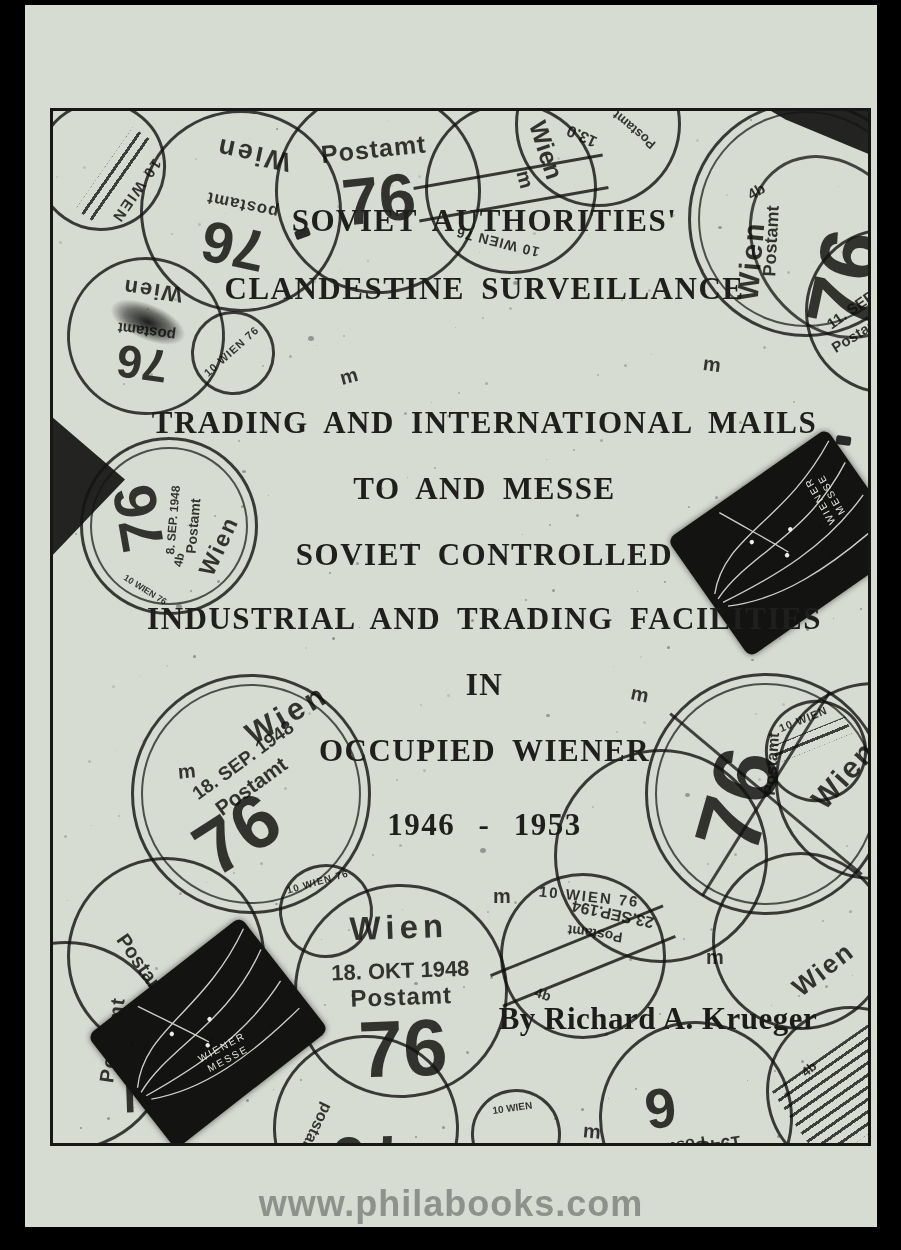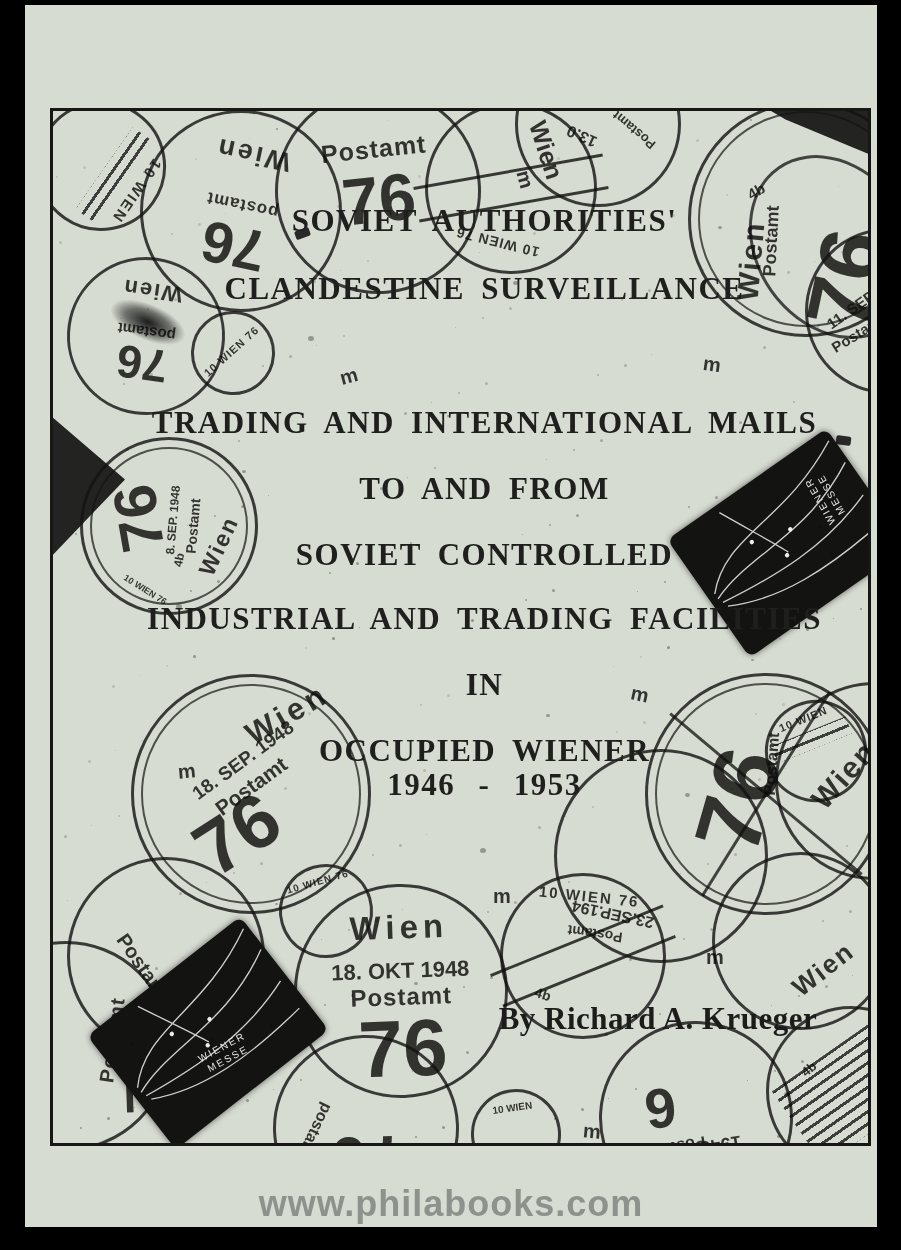--- a/index.html
+++ b/index.html
@@ -453,23 +453,23 @@
         <div class="speck" style="left: 731px; top: 981px; width: 6px; height: 5px; opacity: 0.6;"></div>
         <div class="speck" style="left: 222px; top: 792px; width: 3px; height: 2px; opacity: 0.6;"></div>
         <div class="speck" style="left: 493px; top: 603px; width: 4px; height: 3px; opacity: 0.6;"></div>
         <div class="speck" style="left: 764px; top: 414px; width: 5px; height: 4px; opacity: 0.6;"></div>
         <div class="speck" style="left: 255px; top: 225px; width: 6px; height: 5px; opacity: 0.6;"></div>
       </div>
     <div class="layer">
       <div class="title-line" style="top:92px">SOVIET AUTHORITIES'</div>
       <div class="title-line" style="top:160px">CLANDESTINE SURVEILLANCE</div>
       <div class="title-line" style="top:294px">TRADING AND INTERNATIONAL MAILS</div>
-      <div class="title-line" style="top:360px">TO AND FROM</div>
+      <div class="title-line" style="top:360px">TO AND MESSE</div>
       <div class="title-line" style="top:490px">INDUSTRIAL AND TRADING FACILITIES</div>
       <div class="title-line" style="top:426px">SOVIET CONTROLLED</div>
       <div class="title-line" style="top:556px">IN</div>
       <div class="title-line" style="top:622px">OCCUPIED WIENER</div>
-      <div class="title-line years" style="top:656px">1946 - 1953</div>
+      <div class="title-line years" style="top:696px">1946 - 1953</div>
       <div class="byline">By Richard A. Krueger</div>
     </div>
   </div>
   <div class="url">www.philabooks.com</div>
 </div>
 
 </body></html>

